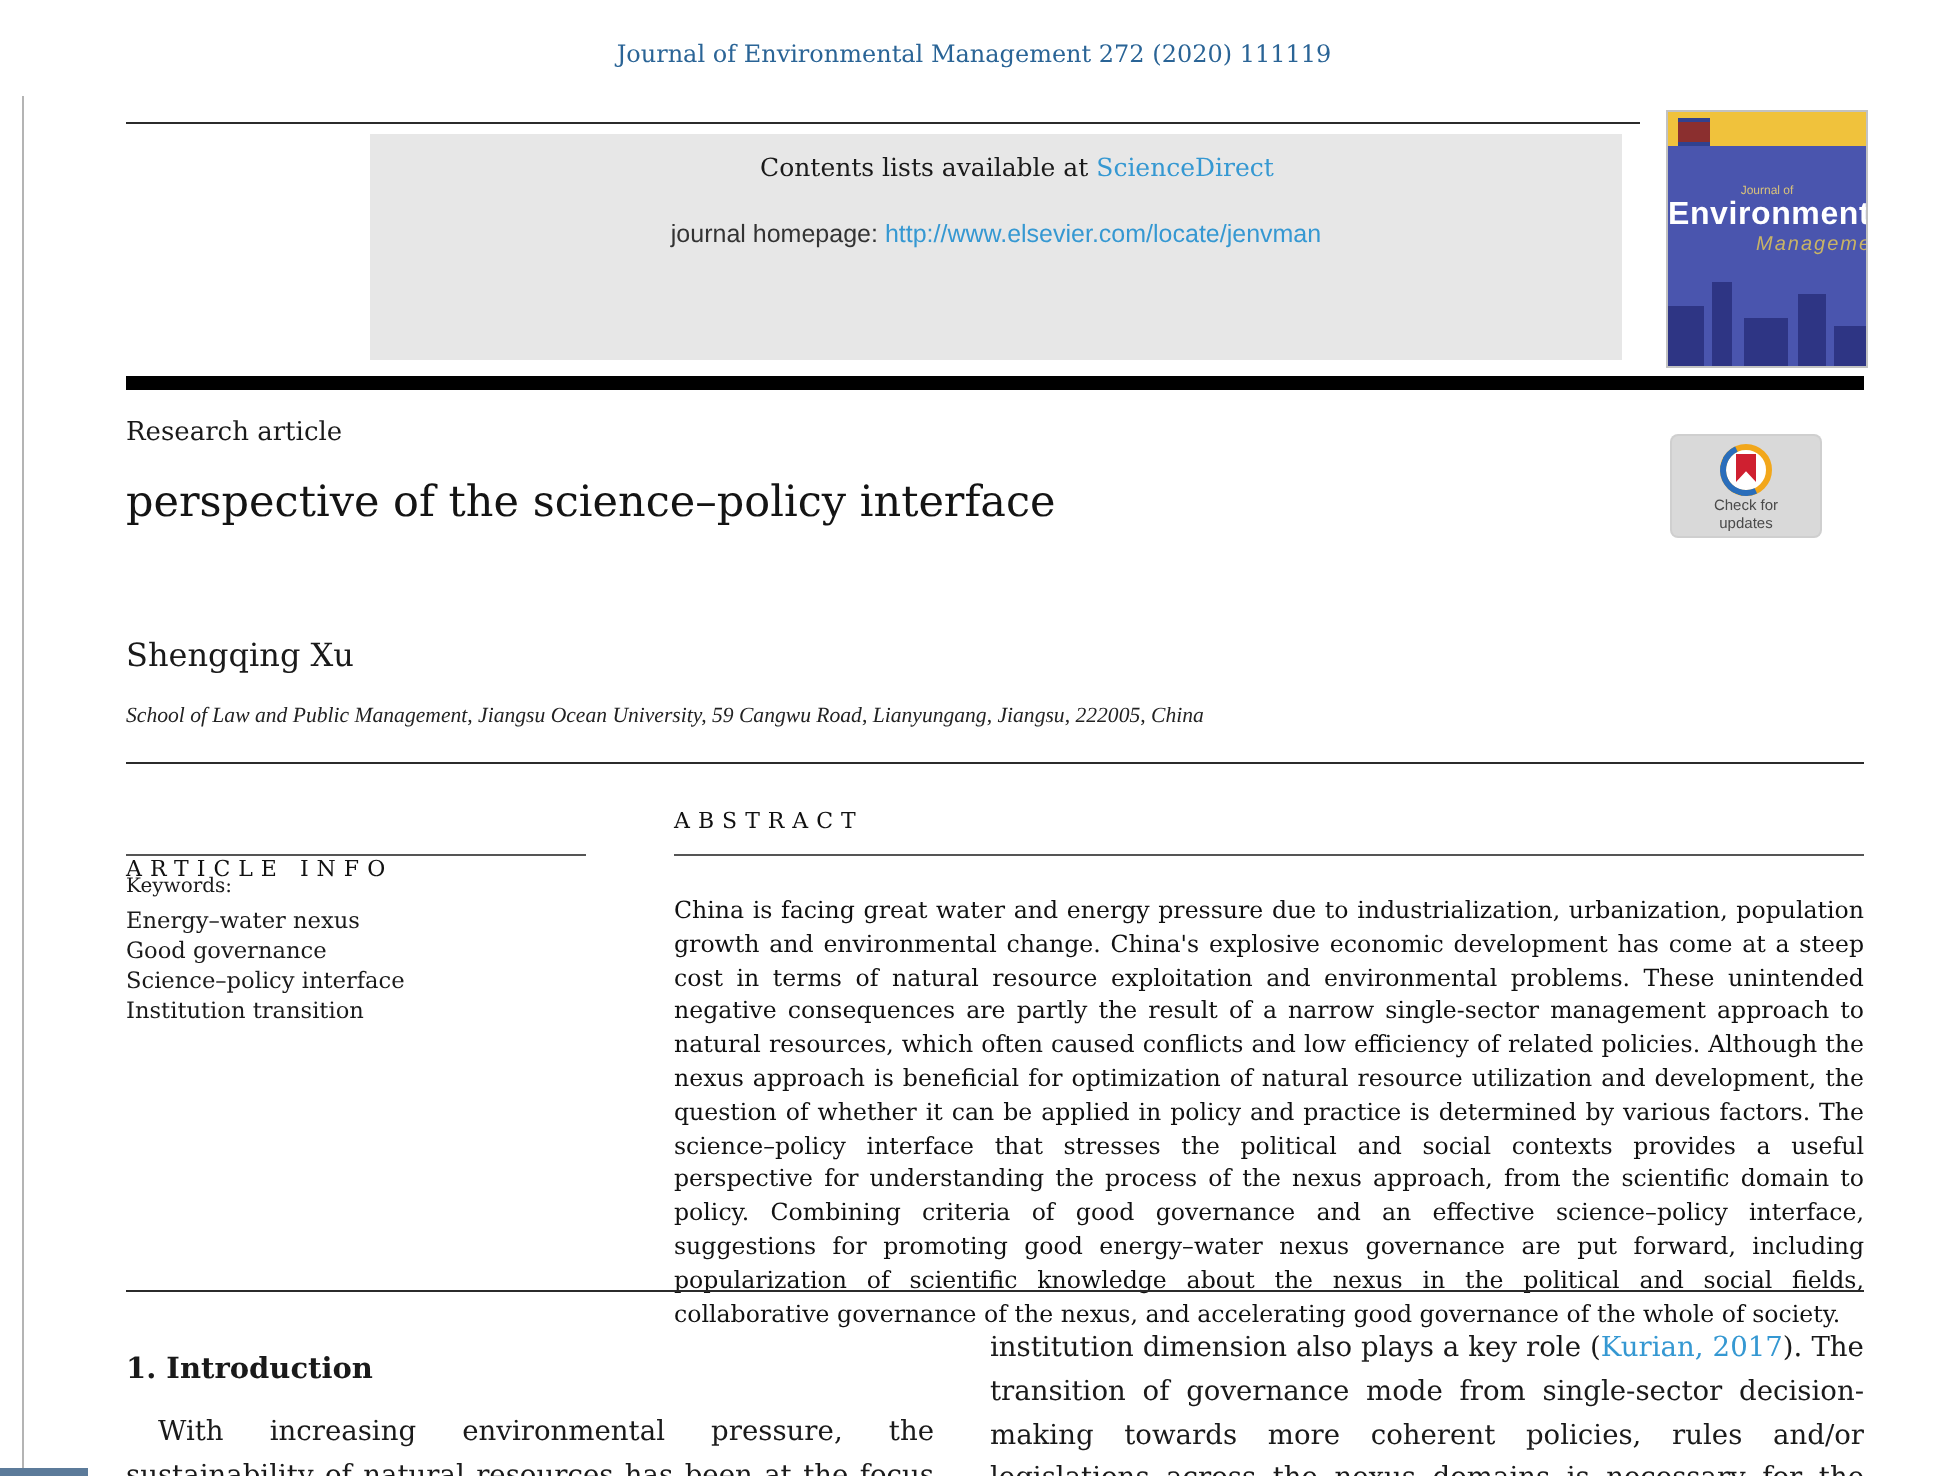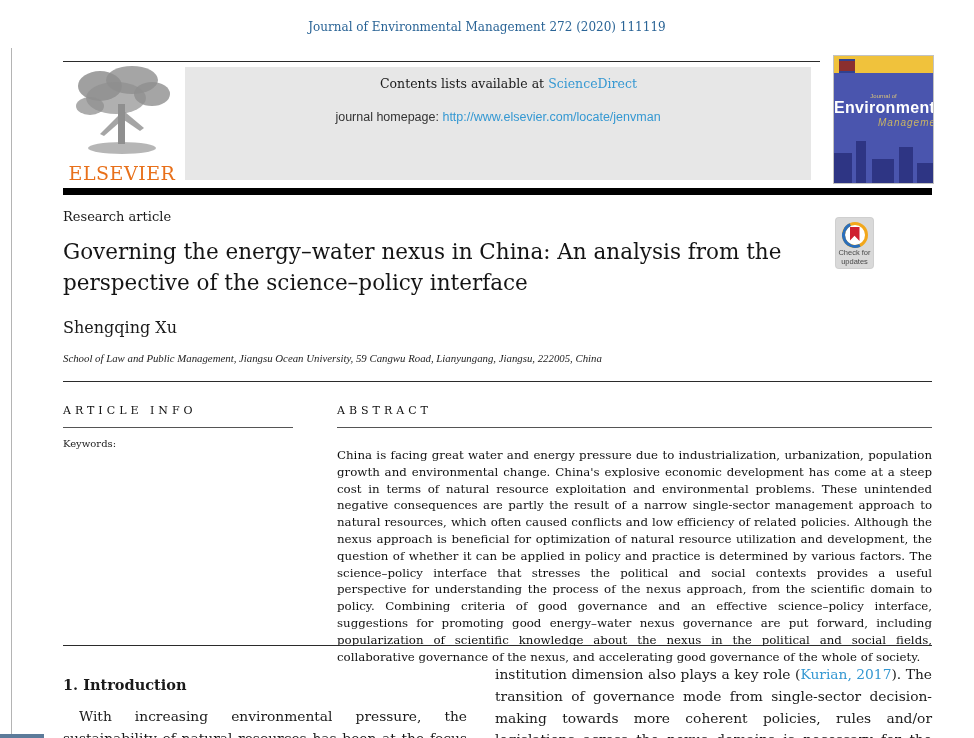--- a/index.html
+++ b/index.html
@@ -43,41 +43,41 @@
   .sk3{width:22px;height:24px;margin-left:6px;}
   .sk4{width:14px;height:36px;margin-left:5px;}
   .sk5{width:16px;height:20px;margin-left:4px;}
 
   .black-bar{left:63px;top:188px;width:869px;height:7px;background:#000;}
 
   .research-label{left:63px;top:209px;font-size:13px;}
   .title{left:63px;top:236px;width:720px;font-size:21.5px;line-height:31px;color:#141414;}
 
   
-  .badge{left:836px;top:218px;width:37px;height:50px;background:#d9d9d9;border-radius:3px;
+  .badge{left:836px;top:218px;width:74px;height:50px;background:#d9d9d9;border-radius:3px;
          text-align:center;box-shadow:0 0 0 1px #cfcfcf;}
   .badge-circle{position:relative;margin:4px auto 1px auto;width:20px;height:20px;background:#fff;
          border:3px solid #f2a71b;border-radius:50%;}
   .badge-arc{position:absolute;left:-3px;top:-3px;width:20px;height:20px;border:3px solid transparent;
          border-left-color:#2a6ebb;border-bottom-color:#2a6ebb;border-radius:50%;transform:rotate(20deg);}
   .badge-flag{position:absolute;left:5px;top:2px;width:10px;height:14px;background:#cf2030;
          clip-path:polygon(0 0,100% 0,100% 100%,50% 62%,0 100%);}
   .badge-text{font-family:"Liberation Sans",sans-serif;font-size:7.5px;line-height:8.5px;color:#4a4a4a;}
 
   .author{left:63px;top:318px;font-size:16px;}
   .affiliation{left:63px;top:352px;font-size:10.8px;font-style:italic;color:#222;font-family:Liberation Serif, serif;}
 
   .rule{background:#2b2b2b;height:1px;}
   .rule-a{left:63px;top:381px;width:869px;}
   .rule-info{left:63px;top:427px;width:230px;background:#555;}
   .rule-abs{left:337px;top:427px;width:595px;background:#555;}
   .rule-b{left:63px;top:645px;width:869px;}
 
   .sec-heading{font-size:11px;letter-spacing:4px;color:#111;}
-  .h-info{left:63px;top:404px;text-align:right;}
+  .h-info{left:63px;top:428px;text-align:right;}
   .h-abs{left:337px;top:404px;}
 
   .kw-label{left:63px;top:438px;font-size:10px;}
   .kw-list{left:63px;top:453px;font-size:11.3px;line-height:15px;}
 
   .abstract-text{left:337px;top:447px;width:595px;font-size:11.8px;line-height:16.8px;
                  text-align:justify;color:#111;}
 
   .intro-h{left:63px;top:676px;font-size:14.5px;font-weight:bold;}
   .intro-left{left:63px;top:706px;width:404px;font-size:13.8px;line-height:21.5px;
@@ -89,38 +89,20 @@
 <body>
 
 <div class="page">
 
   <div class="abs top-cite">Journal of Environmental Management 272 (2020) 111119</div>
 
   <div class="abs edge-left"></div>
   <div class="abs edge-bottom"></div>
   <div class="abs thin-rule-top"></div>
 
-  <div class="abs logo-block">
-    <span>
-      <svg width="104" height="96" viewBox="0 0 104 96">
-        <g fill="#8f8f8f">
-          <ellipse cx="30" cy="22" rx="22" ry="15" opacity=".85"></ellipse>
-          <ellipse cx="62" cy="16" rx="26" ry="14" opacity=".8"></ellipse>
-          <ellipse cx="82" cy="30" rx="18" ry="12" opacity=".8"></ellipse>
-          <ellipse cx="46" cy="34" rx="30" ry="16" opacity=".7"></ellipse>
-          <ellipse cx="20" cy="42" rx="14" ry="9" opacity=".75"></ellipse>
-          <rect x="48" y="40" width="7" height="40"></rect>
-          <path d="M48 52 L30 70 L34 72 L50 58 Z" opacity=".8"></path>
-          <path d="M55 48 L74 64 L70 67 L54 56 Z" opacity=".8"></path>
-          <ellipse cx="52" cy="84" rx="34" ry="6" opacity=".65"></ellipse>
-        </g>
-      </svg>
-    </span>
-    <div class="logo-text">ELSEVIER</div>
-  </div>
 
   <div class="abs banner">
     <div class="contents-line">
       <span>Contents lists available at </span><span class="lnk">ScienceDirect</span>
     </div>
     <div class="homepage-line">
       <span>journal homepage: </span><span class="lnk">http://www.elsevier.com/locate/jenvman</span>
     </div>
   </div>
 
@@ -140,21 +122,20 @@
         <div class="sk4"></div>
         <div class="sk5"></div>
     </div>
   </div>
 
   <div class="abs black-bar"></div>
 
   <div class="abs research-label">Research article</div>
 
   <div class="abs title">
-    <div>Governing the energy–water nexus in China: An analysis from the</div>
     <div>perspective of the science–policy interface</div>
   </div>
 
   <div class="abs badge">
     <div class="badge-circle">
       <div class="badge-arc"></div>
       <div class="badge-flag"></div>
     </div>
     <div class="badge-text">
       <div>Check for</div>
@@ -166,20 +147,26 @@
   <div class="abs affiliation">School of Law and Public Management, Jiangsu Ocean University, 59 Cangwu Road, Lianyungang, Jiangsu, 222005, China</div>
 
   <div class="abs rule rule-a"></div>
 
   <div class="abs sec-heading h-info">ARTICLE INFO</div>
   <div class="abs sec-heading h-abs">ABSTRACT</div>
   <div class="abs rule rule-info"></div>
   <div class="abs rule rule-abs"></div>
 
   <div class="abs kw-label">Keywords:</div>
+  <div class="abs kw-list">
+    <div>Energy–water nexus</div>
+    <div>Good governance</div>
+    <div>Science–policy interface</div>
+    <div>Institution transition</div>
+  </div>
 
   <div class="abs abstract-text">China is facing great water and energy pressure due to industrialization, urbanization, population growth and environmental change. China's explosive economic development has come at a steep cost in terms of natural resource exploitation and environmental problems. These unintended negative consequences are partly the result of a narrow single-sector management approach to natural resources, which often caused conflicts and low efficiency of related policies. Although the nexus approach is beneficial for optimization of natural resource utilization and development, the question of whether it can be applied in policy and practice is determined by various factors. The science–policy interface that stresses the political and social contexts provides a useful perspective for understanding the process of the nexus approach, from the scientific domain to policy. Combining criteria of good governance and an effective science–policy interface, suggestions for promoting good energy–water nexus governance are put forward, including popularization of scientific knowledge about the nexus in the political and social fields, collaborative governance of the nexus, and accelerating good governance of the whole of society.</div>
 
   <div class="abs rule rule-b"></div>
 
   <div class="abs intro-h">1.  Introduction</div>
 
   <div class="abs intro-left">With increasing environmental pressure, the sustainability of natural resources has been at the focus of policy and society. The growing</div>
 
   <div class="abs intro-right">

